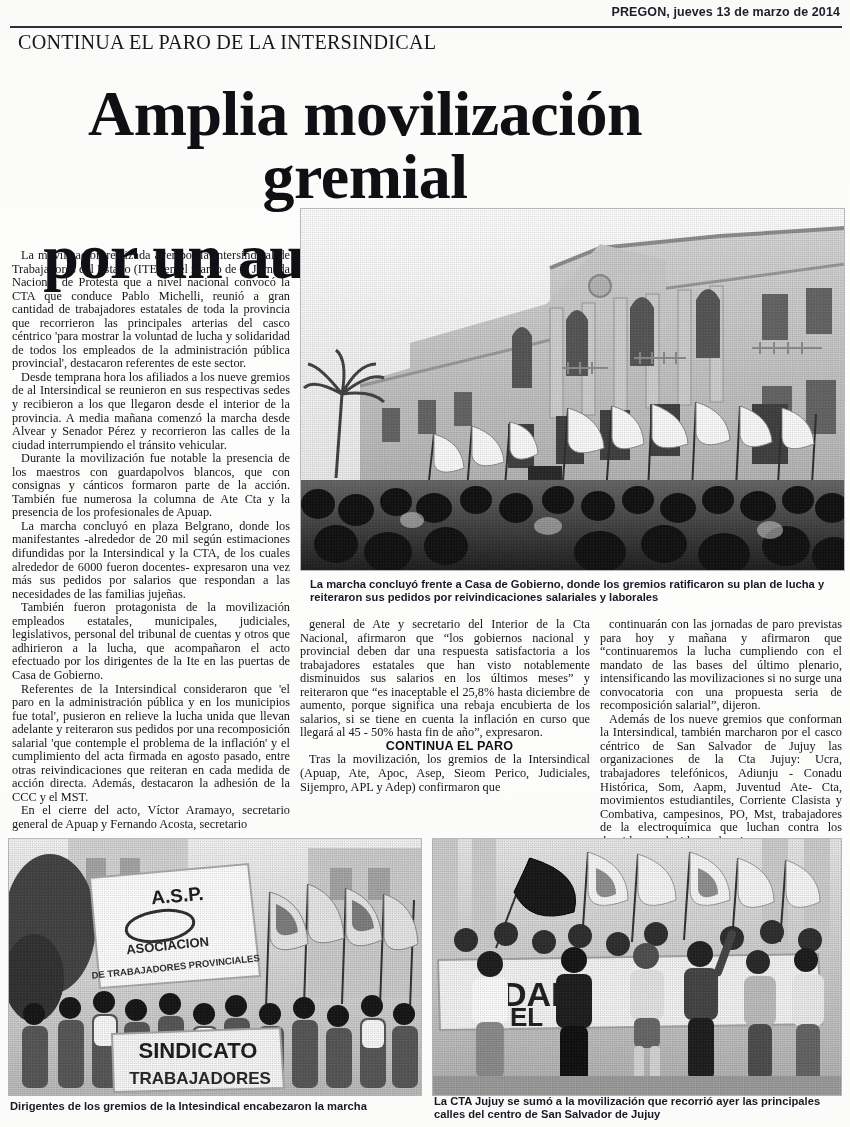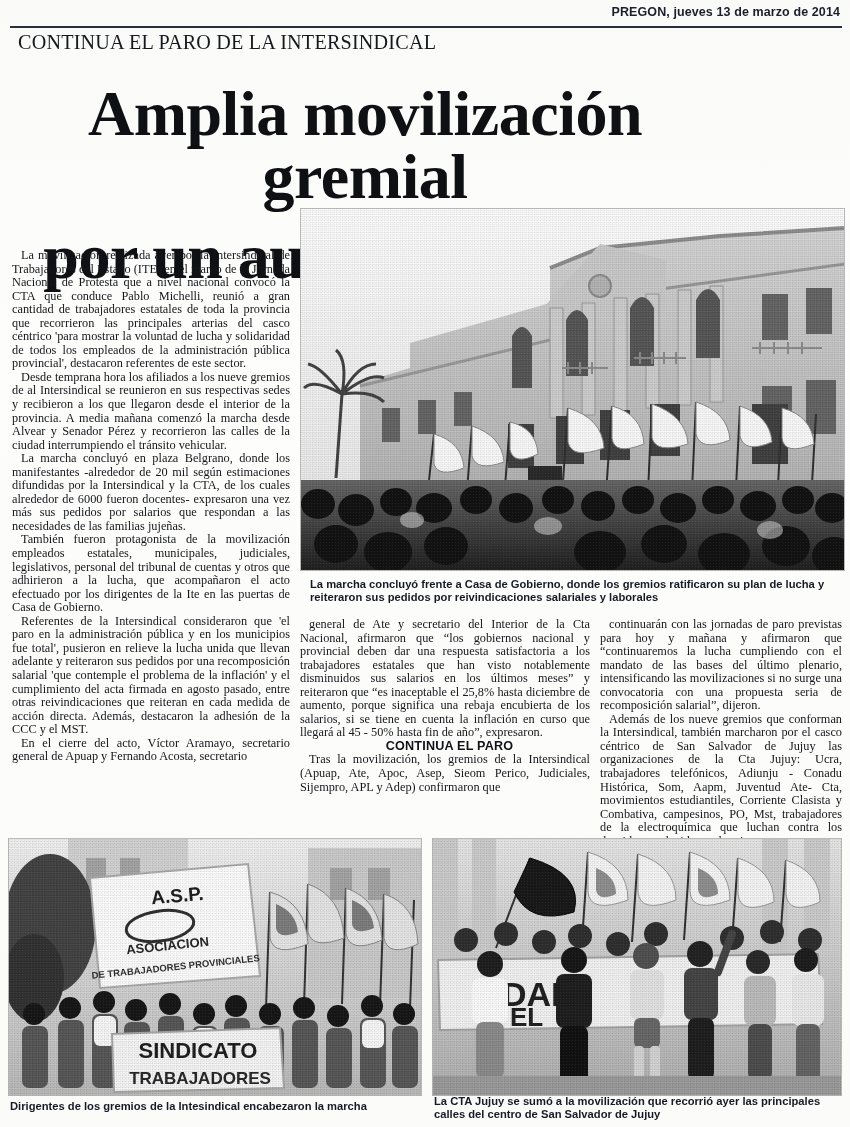--- a/index.html
+++ b/index.html
@@ -273,20 +273,21 @@
       <rect x="0" y="0" width="545" height="363" fill="none" stroke="#bdbdb8" stroke-width="2"></rect>
     </svg>
     <div class="grain"></div>
   </div>
 
   <div class="caption cap-main">La marcha concluyó frente a Casa de Gobierno, donde los gremios ratificaron su plan de lucha y reiteraron sus pedidos por reivindicaciones salariales y laborales</div>
 
   <div class="col col1">
     <p>La movilización realizada ayer por la Intersindical de Trabajadores del Estado (ITE) en el marco de la Jornada Nacional de Protesta que a nivel nacional convocó la CTA que conduce Pablo Michelli, reunió a gran cantidad de trabajadores estatales de toda la provincia que recorrieron las principales arterias del casco céntrico 'para mostrar la voluntad de lucha y solidaridad de todos los empleados de la administración pública provincial', destacaron referentes de este sector.</p>
     <p>Desde temprana hora los afiliados a los nueve gremios de al Intersindical se reunieron en sus respectivas sedes y recibieron a los que llegaron desde el interior de la provincia. A media mañana comenzó la marcha desde Alvear y Senador Pérez y recorrieron las calles de la ciudad interrumpiendo el tránsito vehicular.</p>
+    <p>Durante la movilización fue notable la presencia de los maestros con guardapolvos blancos, que con consignas y cánticos formaron parte de la acción. También fue numerosa la columna de Ate Cta y la presencia de los profesionales de Apuap.</p>
     <p>La marcha concluyó en plaza Belgrano, donde los manifestantes -alrededor de 20 mil según estimaciones difundidas por la Intersindical y la CTA, de los cuales alrededor de 6000 fueron docentes- expresaron una vez más sus pedidos por salarios que respondan a las necesidades de las familias jujeñas.</p>
     <p>También fueron protagonista de la movilización empleados estatales, municipales, judiciales, legislativos, personal del tribunal de cuentas y otros que adhirieron a la lucha, que acompañaron el acto efectuado por los dirigentes de la Ite en las puertas de Casa de Gobierno.</p>
     <p>Referentes de la Intersindical consideraron que 'el paro en la administración pública y en los municipios fue total', pusieron en relieve la lucha unida que llevan adelante y reiteraron sus pedidos por una recomposición salarial 'que contemple el problema de la inflación' y el cumplimiento del acta firmada en agosto pasado, entre otras reivindicaciones que reiteran en cada medida de acción directa. Además, destacaron la adhesión de la CCC y el MST.</p>
     <p>En el cierre del acto, Víctor Aramayo, secretario general de Apuap y Fernando Acosta, secretario</p>
   </div>
 
   <div class="col col2">
     <p>general de Ate y secretario del Interior de la Cta Nacional, afirmaron que “los gobiernos nacional y provincial deben dar una respuesta satisfactoria a los trabajadores estatales que han visto notablemente disminuidos sus salarios en los últimos meses” y reiteraron que “es inaceptable el 25,8% hasta diciembre de aumento, porque significa una rebaja encubierta de los salarios, si se tiene en cuenta la inflación en curso que llegará al 45 - 50% hasta fin de año”, expresaron.</p>
     <p class="subhead">CONTINUA EL PARO</p>
     <p>Tras la movilización, los gremios de la Intersindical (Apuap, Ate, Apoc, Asep, Sieom Perico, Judiciales, Sijempro, APL y Adep) confirmaron que</p>

